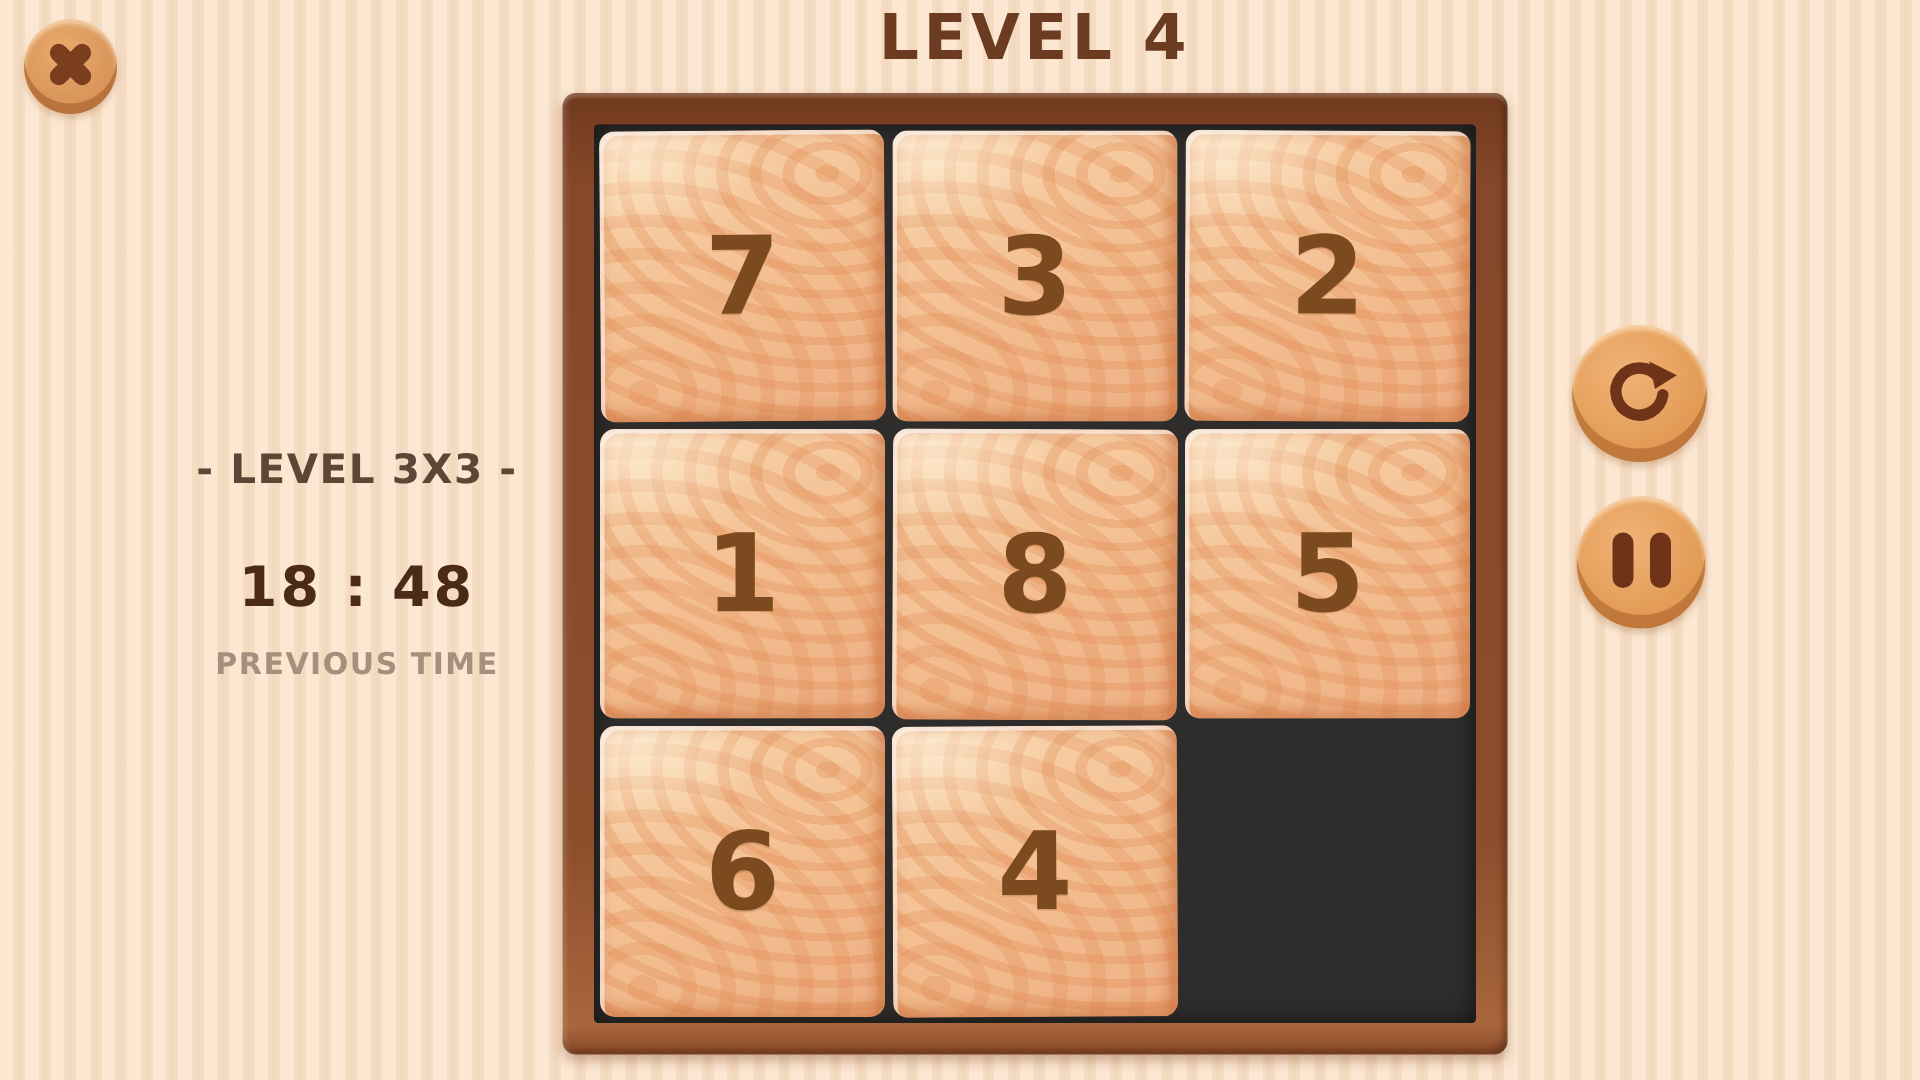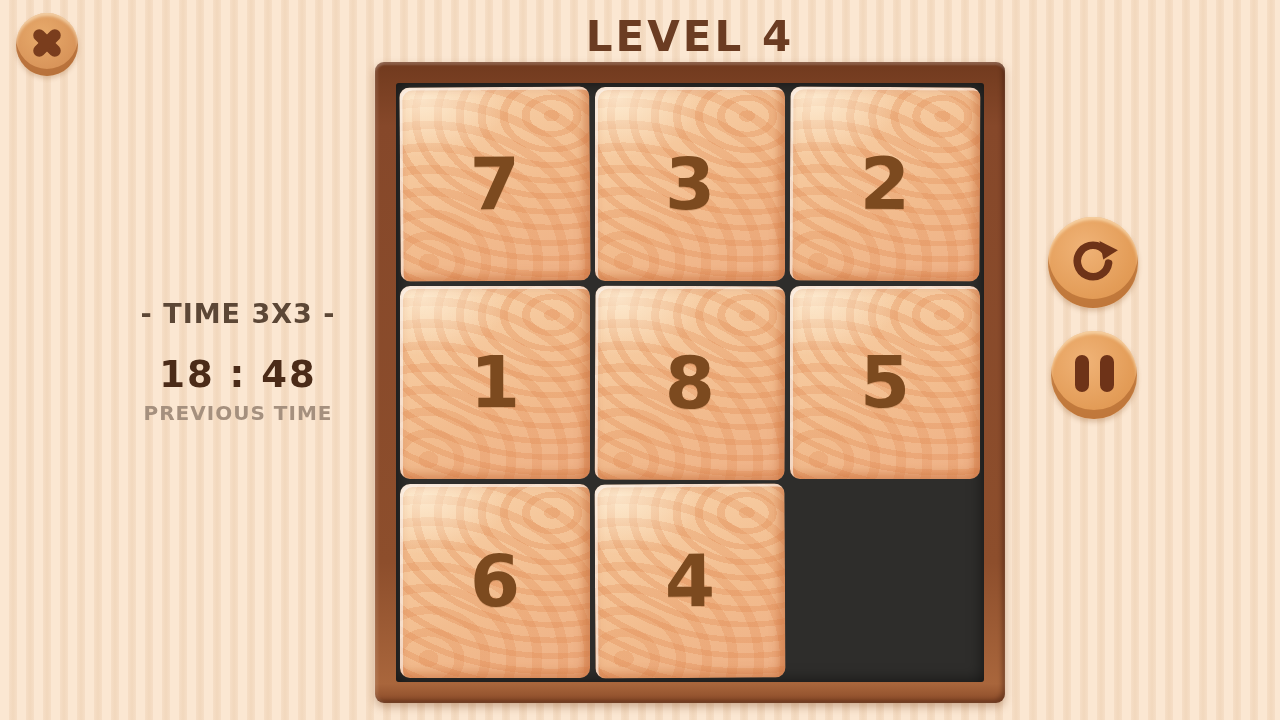--- a/index.html
+++ b/index.html
@@ -9,21 +9,21 @@
     background:
       repeating-linear-gradient(90deg,
         #fbe7d2 0px, #fbe7d2 9px,
         #f6dec6 9px, #f2d8bd 13px,
         #f6dec6 17px, #fbe7d2 17px);
   }
   .screen { position:relative; width:1280px; height:720px; }
 
   
   .title {
-    position:absolute; left:375px; top:12px; width:630px;
+    position:absolute; left:375px; top:0; width:630px;
     text-align:center;
     font-size:42px; font-weight:bold; letter-spacing:3px;
     color:#6b3c22;
   }
 
   
   .btn-close {
     position:absolute; left:16px; top:13px;
     width:62px; height:63px; border:none; border-radius:50%;
     background: radial-gradient(circle at 42% 35%, #e8ab6c, #d9955a 62%, #cf8a4e);
@@ -42,24 +42,24 @@
   .close-icon::before { transform:rotate(45deg); }
   .close-icon::after  { transform:rotate(-45deg); }
 
   
   .left-panel { position:absolute; left:105px; top:298px; width:266px; text-align:center; }
   .size-label {
     font-size:27px; font-weight:bold; letter-spacing:1px; color:#5c4736;
   }
   .clock { margin:16px auto 0; width:240px; height:100px; }
   .prev-time {
-    margin-top:24px; font-size:37px; font-weight:bold; color:#4b2b18; letter-spacing:2px;
+    margin-top:41px; font-size:37px; font-weight:bold; color:#4b2b18; letter-spacing:2px;
   }
   .prev-label {
-    margin-top:5px; font-size:20px; font-weight:bold; color:#a5907e; letter-spacing:1px;
+    margin-top:17px; font-size:20px; font-weight:bold; color:#a5907e; letter-spacing:1px;
   }
 
   
   .board {
     position:absolute; left:375px; top:62px; width:630px; height:641px;
     padding:21px; border-radius:9px;
     background: linear-gradient(180deg, #713a1e 0%, #86482a 10%, #8d4e2c 78%, #a9663c 97%, #8a4a28 100%);
     box-shadow:
       inset 0 3px 2px rgba(255,255,255,.18),
       inset 3px 0 3px rgba(255,255,255,.10),
@@ -125,21 +125,21 @@
 
 <div class="screen">
 
   <button class="btn-close">
     <span class="close-icon"></span>
   </button>
 
   <div class="title">LEVEL 4</div>
 
   <div class="left-panel">
-    <div class="size-label">- TIME 3X3 -</div>
+    <div class="size-label">- LEVEL 3X3 -</div>
 
 
     <div class="prev-time">18 : 48</div>
     <div class="prev-label">PREVIOUS TIME</div>
   </div>
 
   <div class="board">
     <div class="board-inner">
       <div class="tile">
           <span class="num">7</span>

